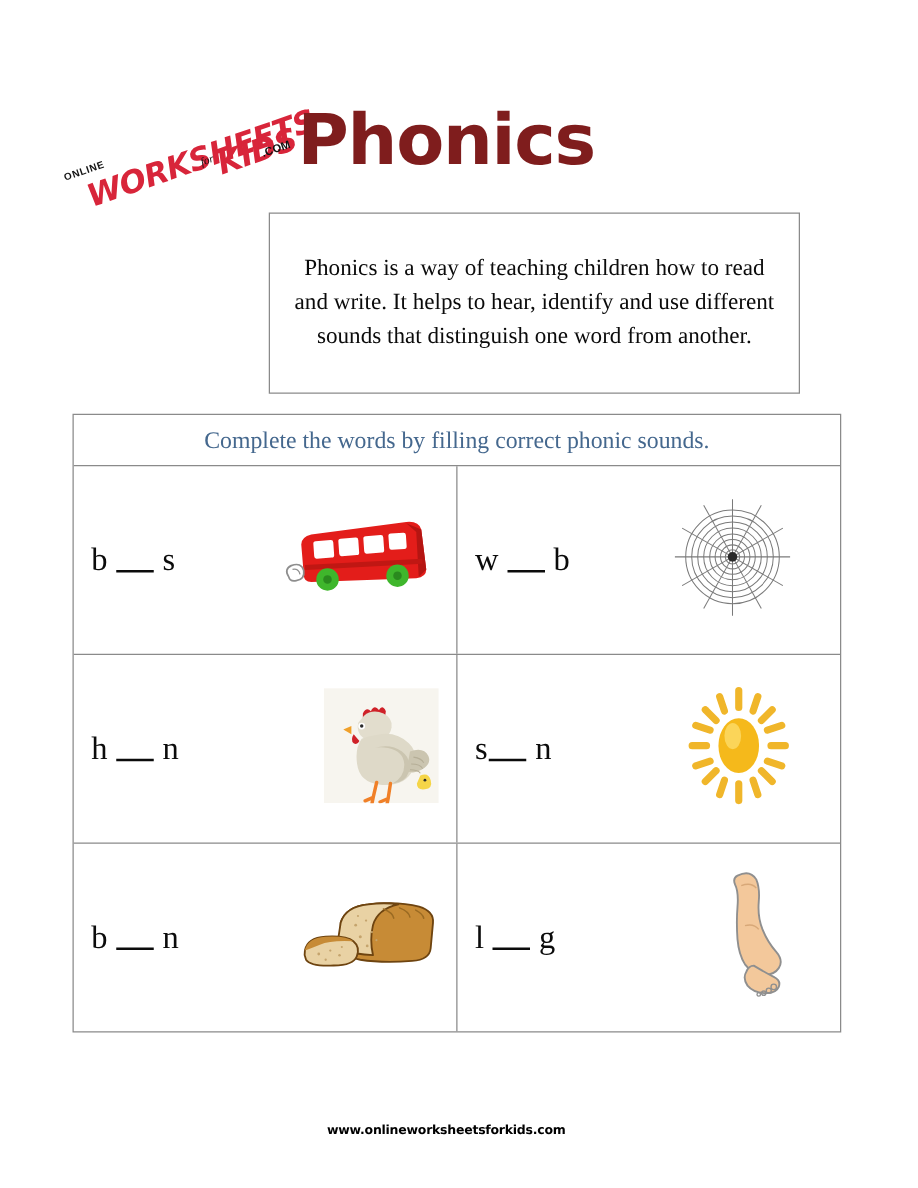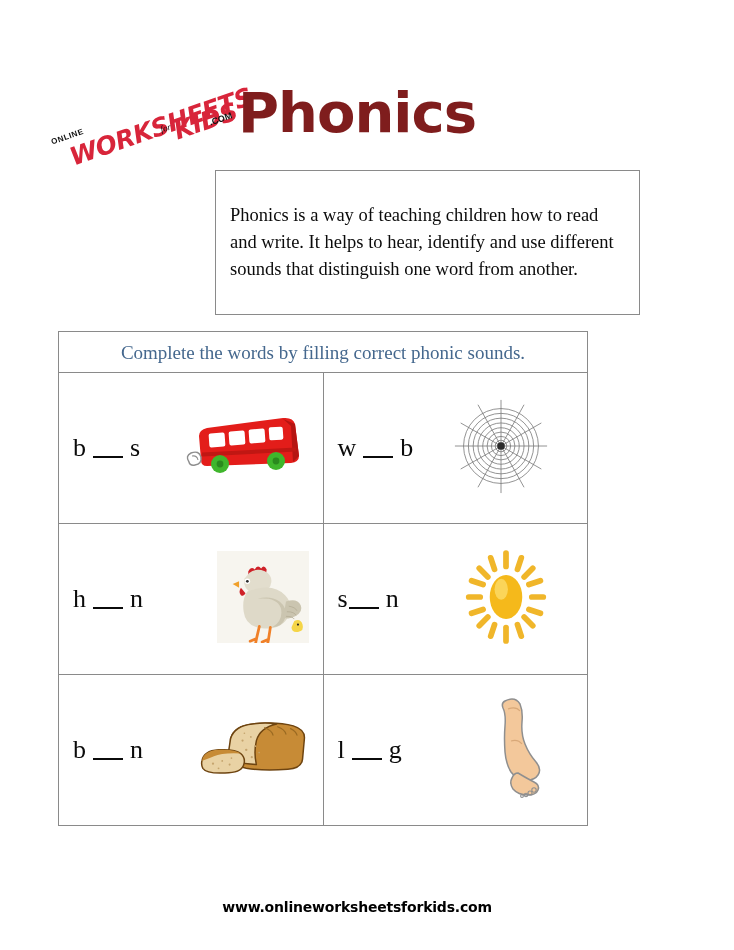--- a/index.html
+++ b/index.html
@@ -121,32 +121,33 @@
     height: 145px;
     border: 1px solid #8a8a8a;
     box-sizing: border-box;
     display: flex;
     align-items: center;
     justify-content: center;
   }
   #desc-box p {
     margin: 0;
     padding: 0 14px;
+    text-align: center;
     font-family: "Liberation Serif", serif;
     font-size: 18.5px;
     line-height: 27px;
     color: #0b0b0b;
   }
 
   
   #worksheet {
     position: absolute;
     left: 58px;
     top: 331px;
-    width: 530px;
+    width: 615px;
     border: 1px solid #8a8a8a;
     box-sizing: border-box;
   }
   #instruction {
     border-bottom: 1px solid #8a8a8a;
     padding: 9px 0 7px 0;
     text-align: center;
     box-sizing: border-box;
   }
   #instruction .line1 {
@@ -211,21 +212,21 @@
 
   
   #footer {
     position: absolute;
     left: 0;
     top: 899px;
     width: 714px;
     text-align: center;
     font-family: "DejaVu Sans", sans-serif;
     font-weight: bold;
-    font-size: 14px;
+    font-size: 10px;
     color: #000000;
     letter-spacing: -0.2px;
   }
 </style>
 </head>
 <body>
 
 <div id="logo">
   <div class="sticker"></div>
   <span class="online">ONLINE</span>

